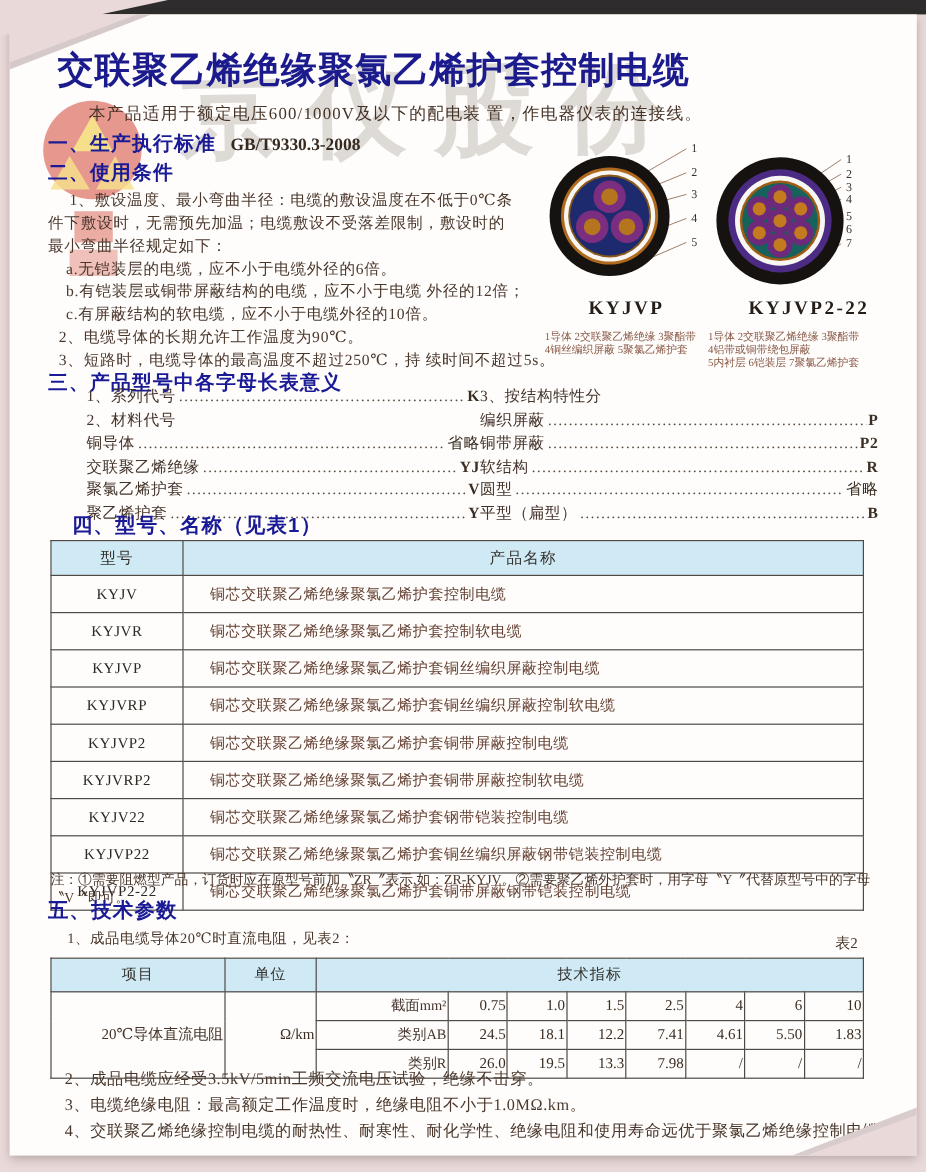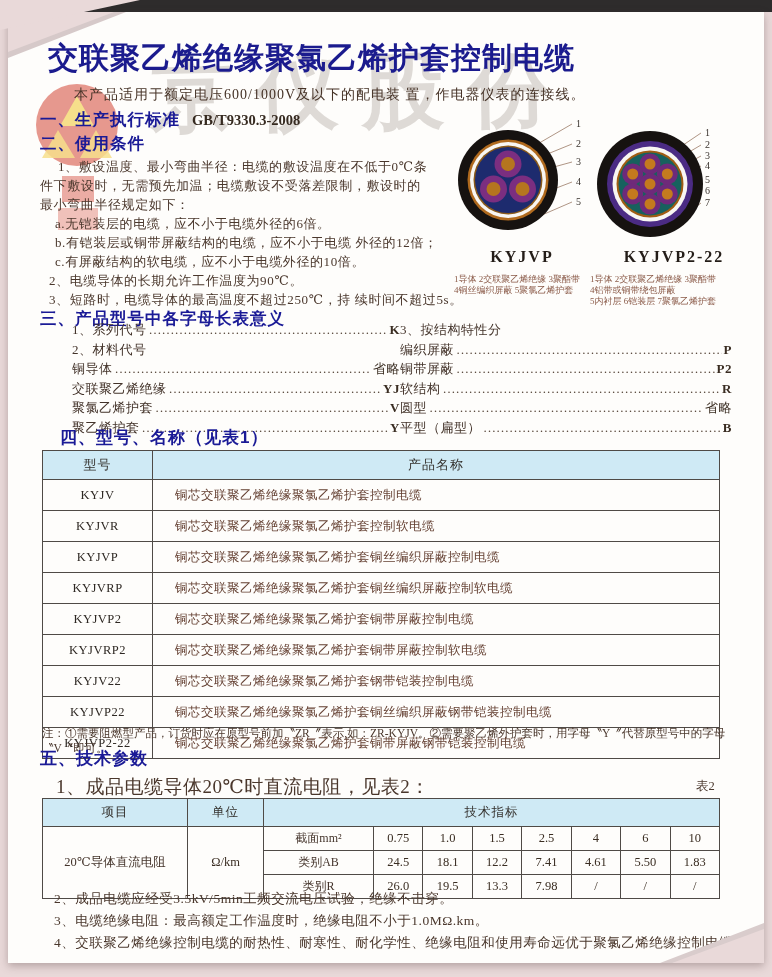--- a/index.html
+++ b/index.html
@@ -83,26 +83,26 @@
     font-weight:normal;letter-spacing:1px;}
   .t1 td{height:28px;font-size:12.5px;}
   .t1 td.model{text-align:center;color:#2e2823;font-family:"Liberation Serif",serif;
     letter-spacing:.5px;}
   .t1 td.pname{padding-left:22px;color:#654133;letter-spacing:.5px;}
   .note{position:absolute;left:34px;top:714px;width:692px;font-size:11.5px;
     color:#4a372c;letter-spacing:0;}
 
   
   .sec5-head{position:absolute;left:32px;top:735px;font-size:17px;}
-  .s5-item1{position:absolute;left:48px;top:762px;font-size:19px;color:#4a372c;letter-spacing:.5px;}
+  .s5-item1{position:absolute;left:48px;top:762px;font-size:12px;color:#4a372c;letter-spacing:.5px;}
   .t2-label{position:absolute;left:688px;top:766px;font-size:12.5px;color:#4a372c;}
   .t2{position:absolute;left:34px;top:786px;width:678px;table-layout:fixed;}
   .t2 th,.t2 td{border:1px solid #4f4a46;font-size:12.5px;color:#3a2d22;text-align:center;}
   .t2 th{background:#cfeaf5;height:25px;font-weight:normal;letter-spacing:1px;color:#33302c;}
-  .t2 td{height:21px;}
+  .t2 td{height:21px;text-align:right;}
   .t2 .rowlabel{font-size:12.5px;color:#43332a;}
   .t2 .sublabel{font-size:12px;color:#43332a;}
   .s5-items{position:absolute;left:46px;top:876px;font-size:13.5px;color:#4a372c;
     letter-spacing:.5px;}
   .s5-items .ln{line-height:22px;white-space:nowrap;}
 </style>
 </head>
 <body>
 
 <div class="topband"></div>

